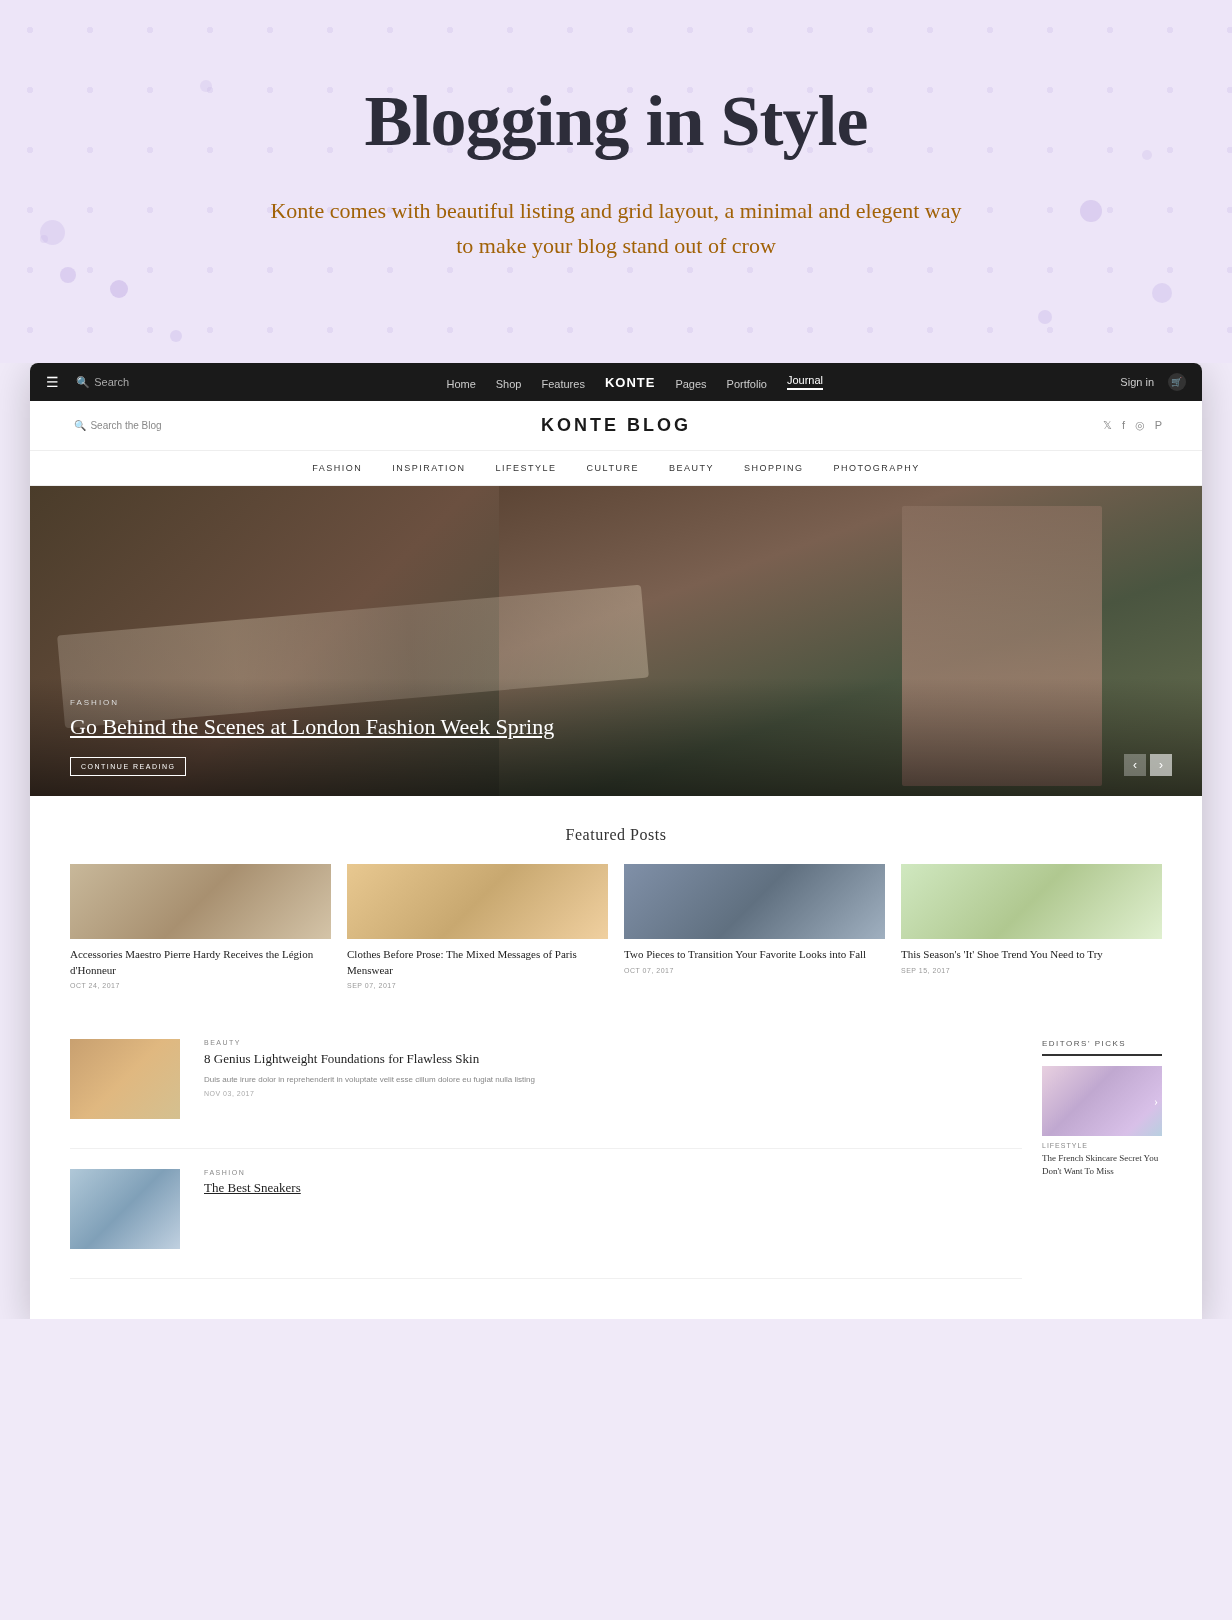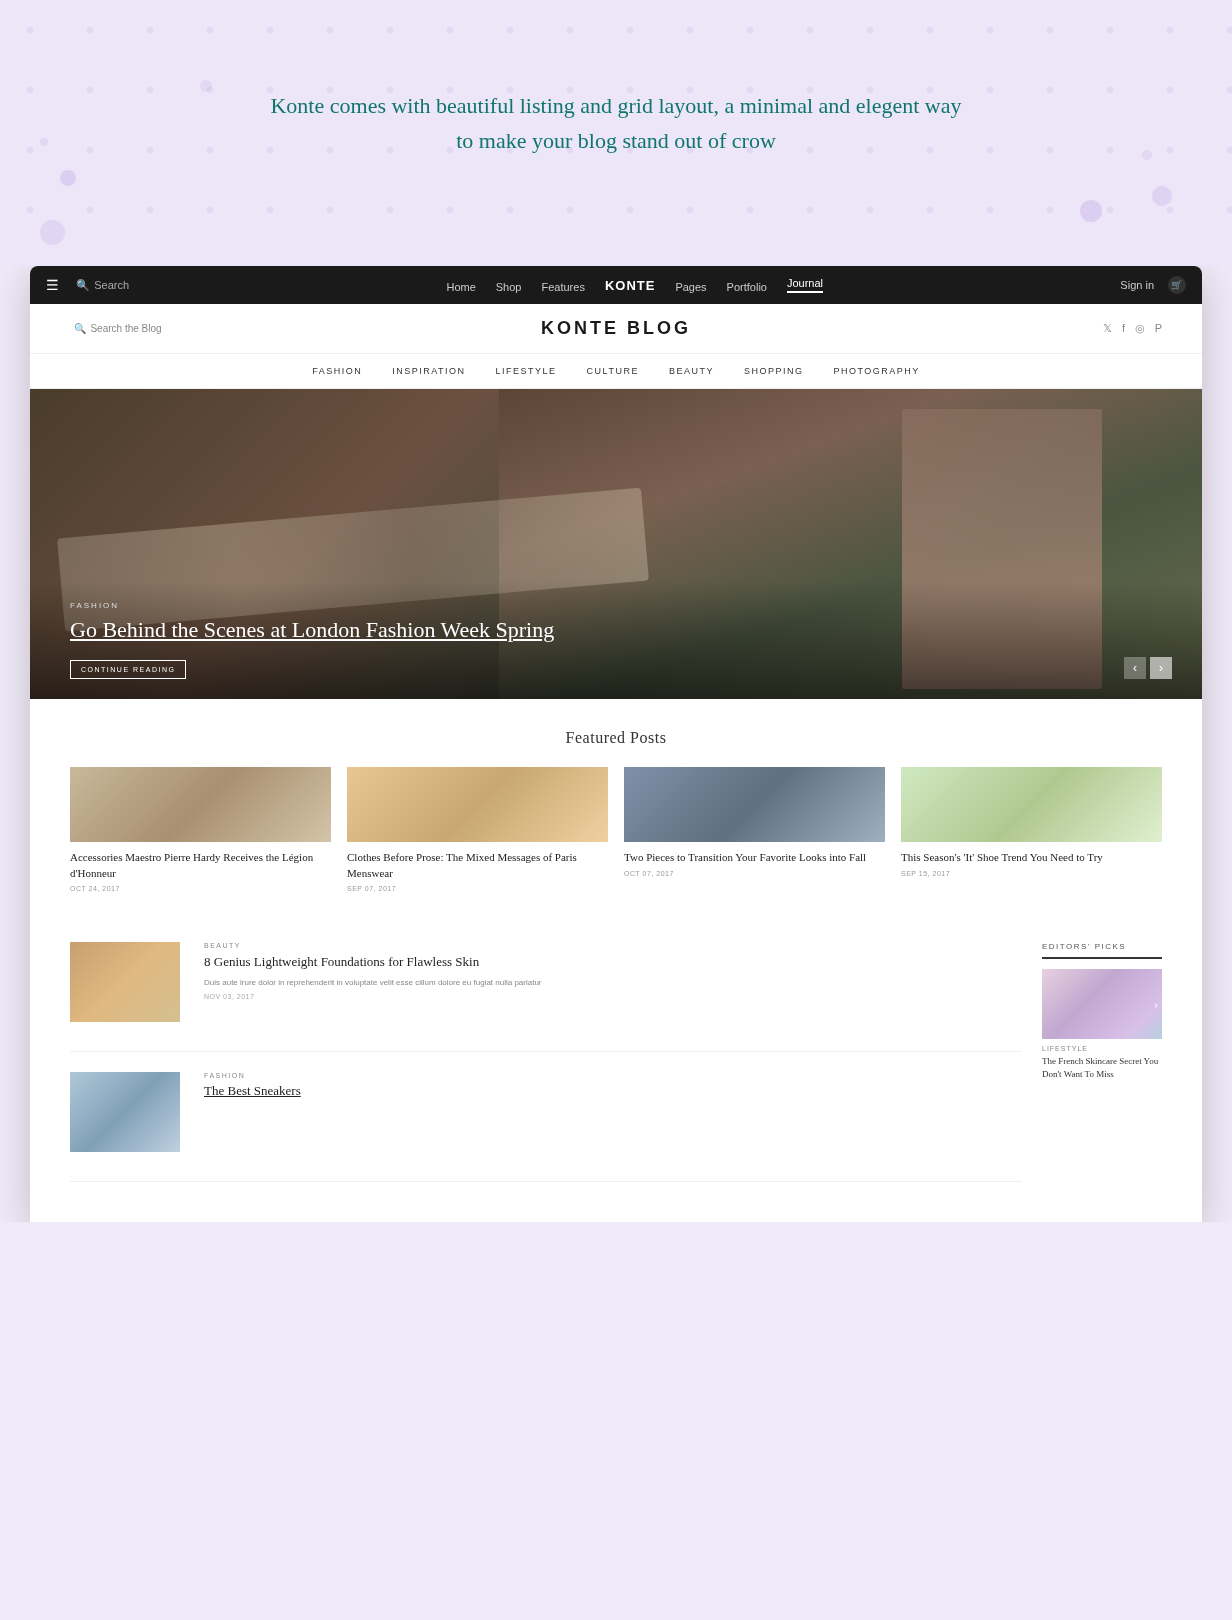--- a/index.html
+++ b/index.html
@@ -26,23 +26,23 @@
       font-weight: 700;
       color: #2d2d3a;
       letter-spacing: -1px;
       margin-bottom: 30px;
       position: relative;
       z-index: 1;
       font-family: Georgia, serif;
     }
     .hero-subtitle {
       font-size: 22px;
-      color: #0f766e;
+      color: #a16207;
       max-width: 700px;
-      margin: 8px auto;
+      margin: 0 auto;
       line-height: 1.6;
       position: relative;
       z-index: 1;
       font-family: Georgia, serif;
     }
 
     
     .browser-wrap {
       margin: 0 30px;
       background: #fff;
@@ -411,20 +411,21 @@
   <div class="dot" style="width:12px;height:12px;top:330px;left:170px;opacity:0.4;"></div>
   <div class="dot" style="width:22px;height:22px;top:200px;right:130px;opacity:0.5;"></div>
   <div class="dot" style="width:14px;height:14px;top:310px;right:180px;opacity:0.4;"></div>
   <div class="dot" style="width:10px;height:10px;top:150px;right:80px;opacity:0.3;"></div>
   <div class="dot" style="width:16px;height:16px;bottom:80px;left:60px;opacity:0.5;"></div>
   <div class="dot" style="width:8px;height:8px;bottom:120px;left:40px;opacity:0.3;"></div>
   <div class="dot" style="width:20px;height:20px;bottom:60px;right:60px;opacity:0.4;"></div>
   <div class="dot" style="width:12px;height:12px;top:80px;left:200px;opacity:0.3;"></div>
   <div class="dot" style="width:25px;height:25px;top:220px;left:40px;opacity:0.35;"></div>
 
+  <h1 class="hero-title">Blogging in Style</h1>
   <p class="hero-subtitle">Konte comes with beautiful listing and grid layout, a minimal and elegent way to make your blog stand out of crow</p>
 </div>
 
 <div class="browser-wrap">
 
   <nav class="nav-bar">
     <div class="nav-hamburger">☰</div>
     <div class="nav-search-area">
       <span>🔍</span>
       <span>Search</span>
@@ -514,21 +515,21 @@
   </div>
 
   <div class="main-content">
     <div class="main-left">
 
       <div class="article-card">
         <div class="article-img article-img-1"></div>
         <div class="article-info">
           <div class="article-category">BEAUTY</div>
           <div class="article-title">8 Genius Lightweight Foundations for Flawless Skin</div>
-          <div class="article-excerpt">Duis aute irure dolor in reprehenderit in voluptate velit esse cillum dolore eu fugiat nulla pariatur</div>
+          <div class="article-excerpt">Duis aute irure dolor in reprehenderit in voluptate velit esse cillum dolore eu fugiat nulla listing</div>
           <div class="article-date">NOV 03, 2017</div>
         </div>
       </div>
 
       <div class="article-card">
         <div class="article-img article-img-2"></div>
         <div class="article-info">
           <div class="article-category">FASHION</div>
           <div class="article-title-link">The Best Sneakers</div>
         </div>

